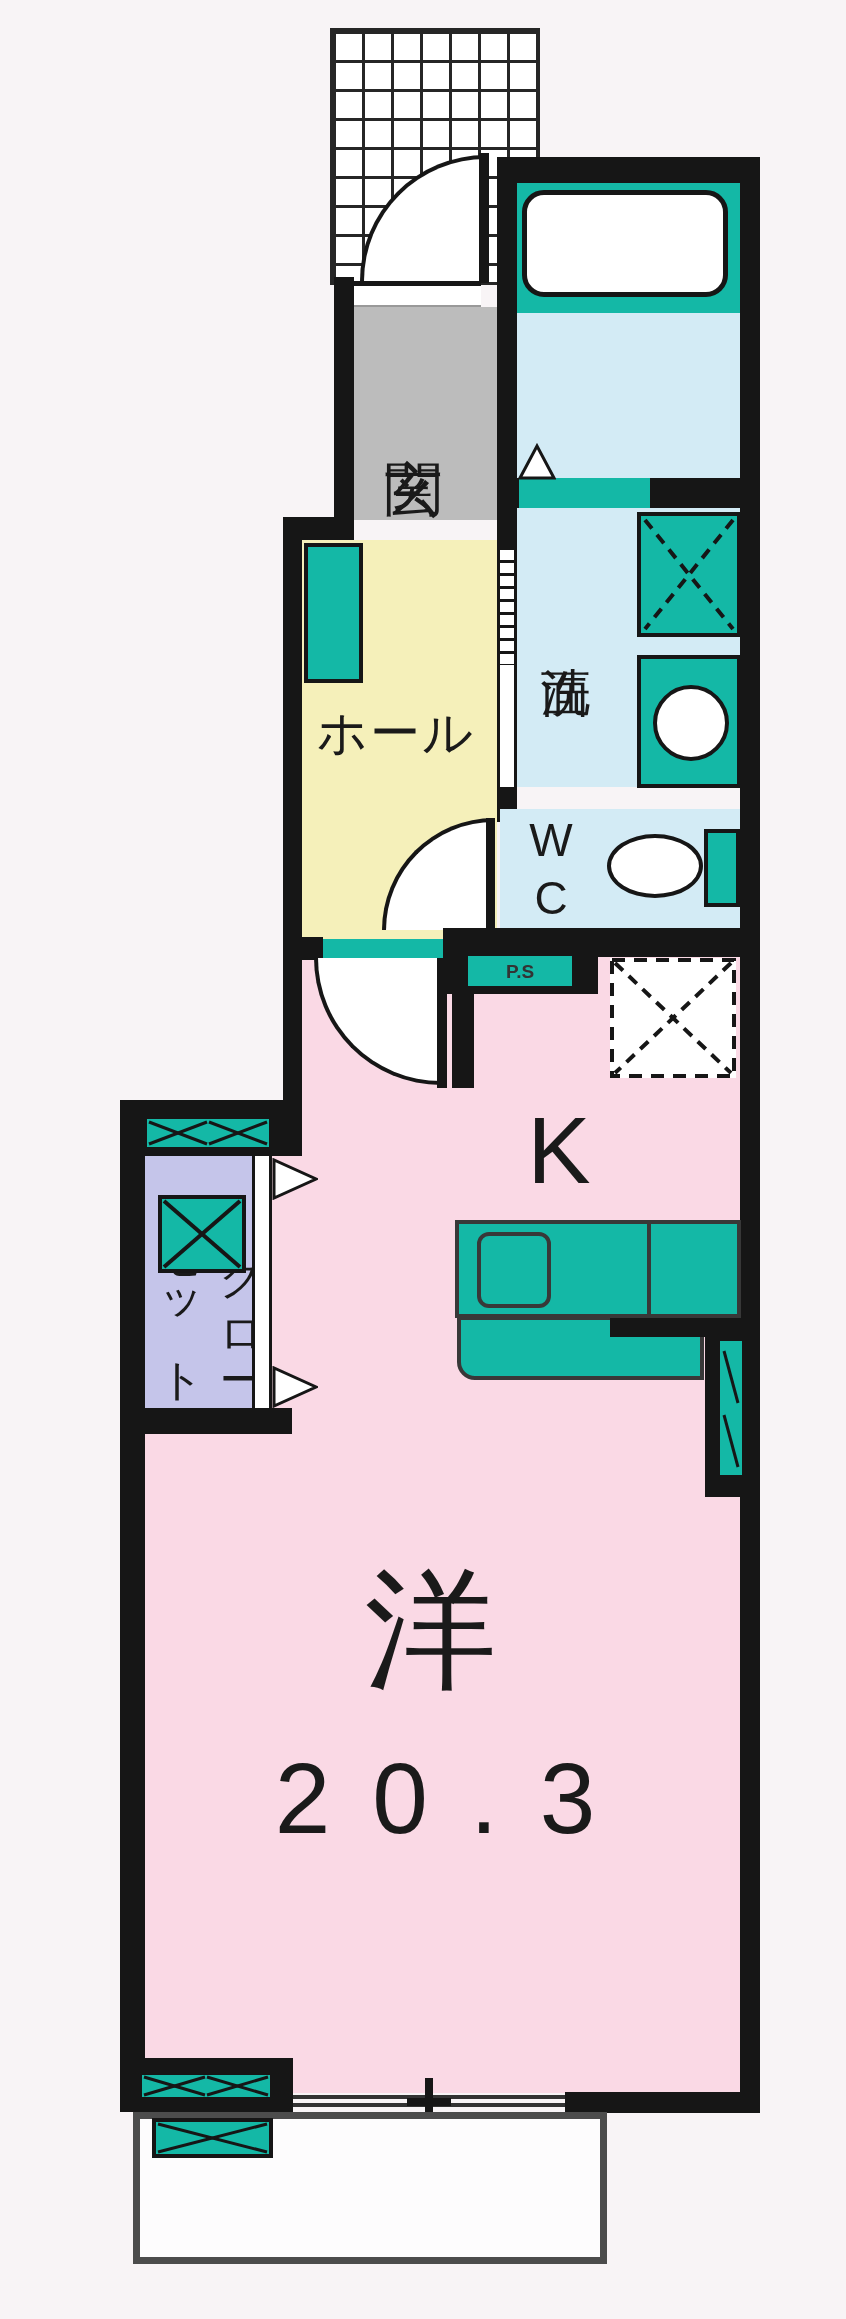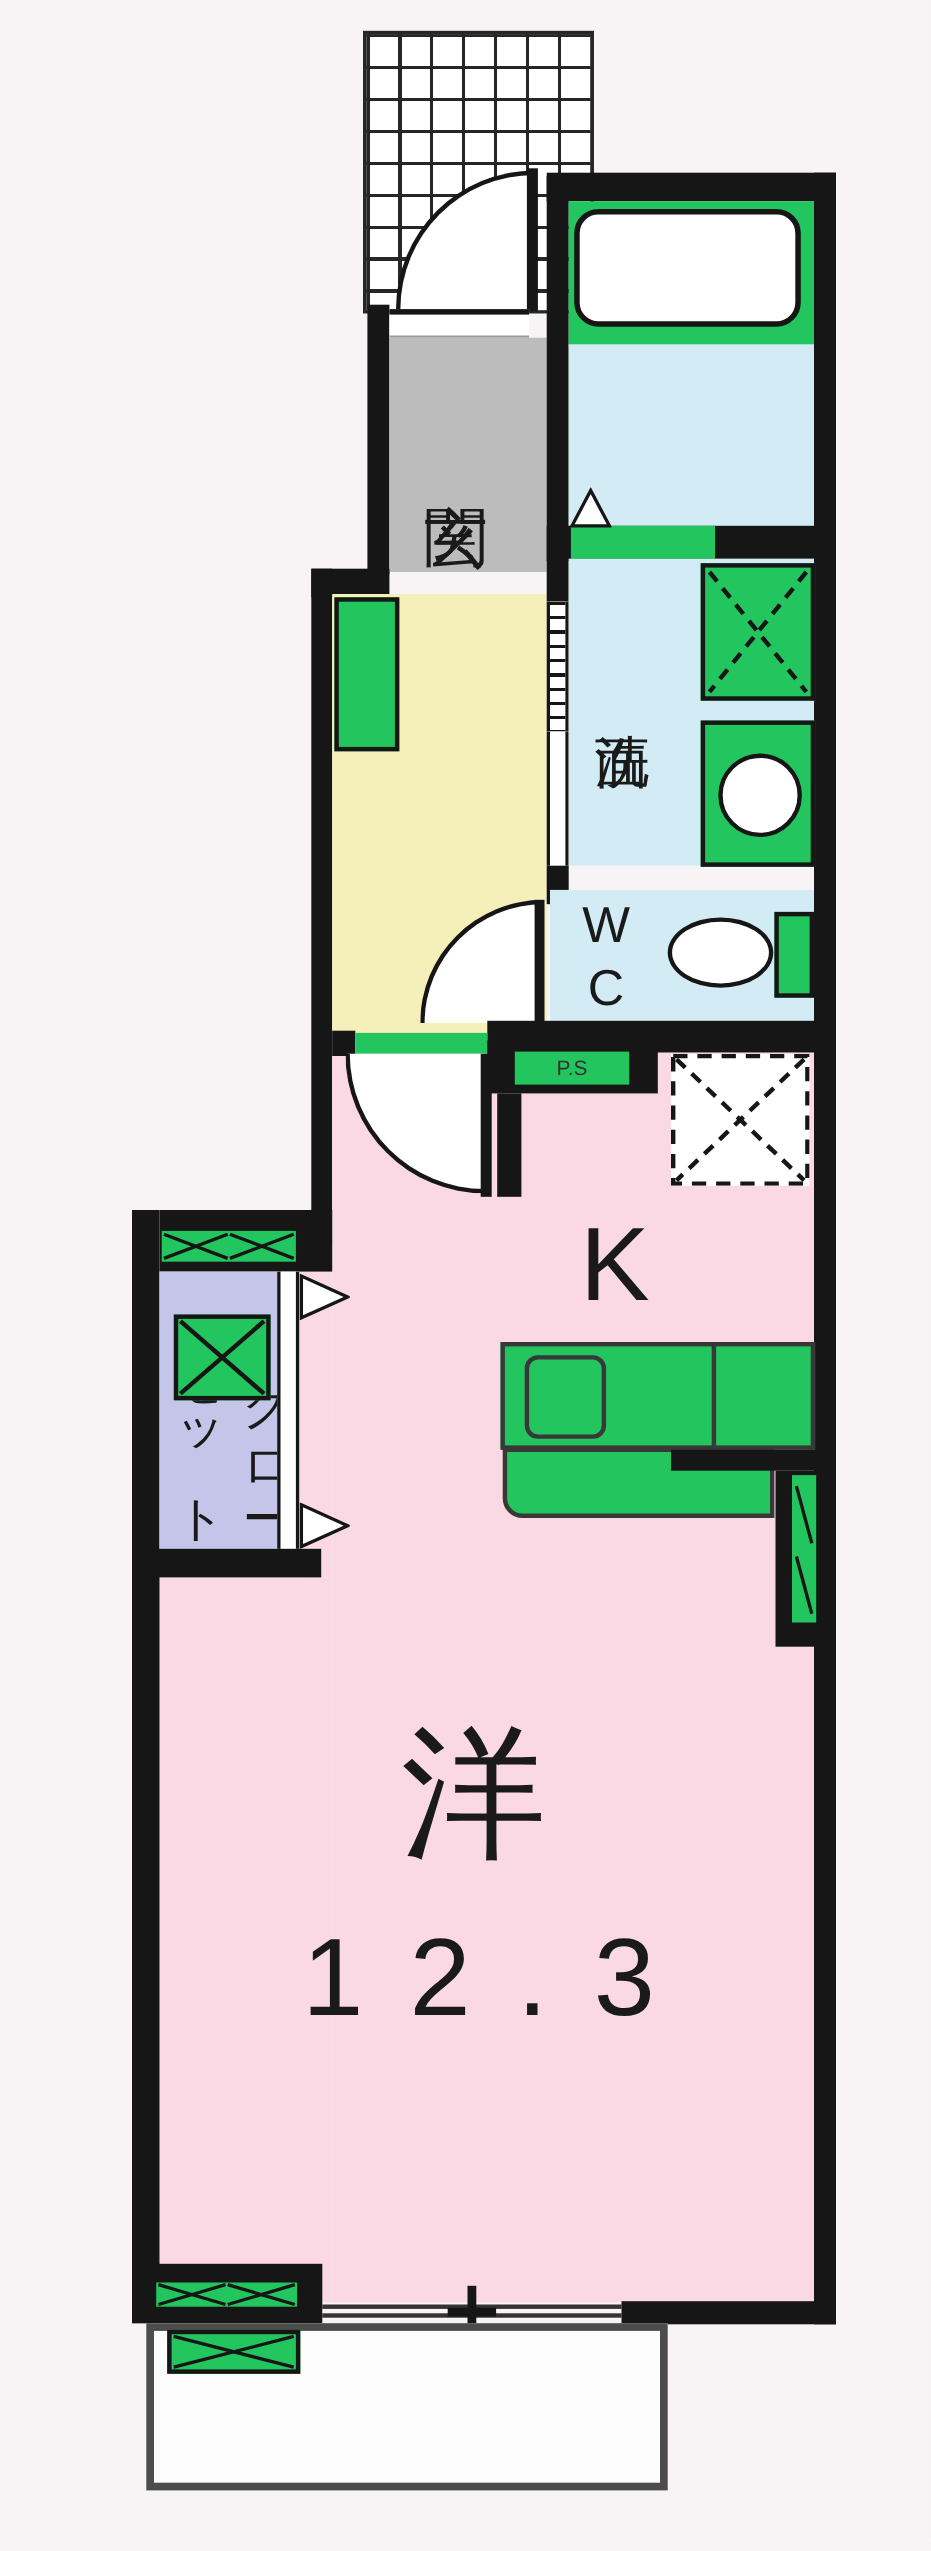--- a/index.html
+++ b/index.html
@@ -1,20 +1,20 @@
 <!DOCTYPE html>
 <html style="--outside: #f8f4f6; --wall: #161616; --pink: #fad9e5; --yellow: #f5f0ba; --gray: #bcbcbc; --blue: #d3ebf5; --purple: #c5c5ea; --counter: #383838; --balcony-border: #4c4c4c; --text: #1a1a1a;"><head>
 <meta charset="utf-8">
 <style>
   html,body{margin:0;padding:0;}
   body{font-family:"Liberation Sans","DejaVu Sans",sans-serif;background:#fff;}
   .plan{position:relative;width:846px;height:2319px;background:var(--outside);overflow:hidden;}
   .abs{position:absolute;box-sizing:border-box;}
   .wall{background:var(--wall);}
-  .whitebox{background:#22c55e;}
+  .whitebox{background:#14b8a6;font-weight:bold;}
   .label{color:var(--text);line-height:1;display:flex;align-items:center;justify-content:center;}
   .vtext{writing-mode:vertical-rl;text-orientation:upright;letter-spacing:6px;}
   .fan{background:#fff;}
   svg{display:block;}
 </style>
 </head>
 <body>
 
 <div class="plan">
 
@@ -43,20 +43,21 @@
   <div class="abs wall" style="left:497px;top:478px;width:263px;height:30px;"></div>
   <div class="abs whitebox" style="left:519px;top:478px;width:131px;height:30px;"></div>
   <svg class="abs" style="left:518px;top:443px;" width="38" height="37" viewBox="0 0 38 37">
     <polygon points="2,35 36,35 19,3" fill="#fff" stroke="#161616" stroke-width="3"></polygon>
   </svg>
 
   <div class="abs wall" style="left:283px;top:517px;width:71px;height:26px;"></div>
   <div class="abs wall" style="left:283px;top:517px;width:19px;height:615px;"></div>
   <div class="abs" style="left:302px;top:540px;width:195px;height:399px;background:var(--yellow);"></div>
   <div class="abs whitebox" style="left:304px;top:543px;width:59px;height:140px;border:4px solid var(--wall);"></div>
+  <div class="abs label" style="left:310px;top:703px;width:172px;height:60px;font-size:50px;letter-spacing:2px;">ホール</div>
 
   <div class="abs wall" style="left:497px;top:508px;width:20px;height:39px;"></div>
   <div class="abs" style="left:497px;top:547px;width:20px;height:118px;background:
        repeating-linear-gradient(to bottom,#161616 0 3px,transparent 3px 13px),#fff;
        border-left:3px solid #161616;border-right:3px solid #161616;"></div>
   <div class="abs" style="left:497px;top:665px;width:20px;height:122px;background:#fff;
        border-left:3px solid #161616;border-right:3px solid #161616;"></div>
   <div class="abs wall" style="left:497px;top:787px;width:20px;height:35px;"></div>
 
   <div class="abs" style="left:517px;top:508px;width:223px;height:279px;background:var(--blue);"></div>
@@ -147,21 +148,21 @@
   <svg class="abs" style="left:272px;top:1158px;" width="46" height="42" viewBox="0 0 46 42">
     <polygon points="2,2 2,40 44,21" fill="#fff" stroke="#161616" stroke-width="3"></polygon>
   </svg>
   <svg class="abs" style="left:272px;top:1366px;" width="46" height="42" viewBox="0 0 46 42">
     <polygon points="2,2 2,40 44,21" fill="#fff" stroke="#161616" stroke-width="3"></polygon>
   </svg>
   <div class="abs wall" style="left:137px;top:1408px;width:155px;height:26px;"></div>
 
   <div class="abs label" style="left:358px;top:1552px;width:145px;height:155px;font-size:132px;">洋</div>
   <div class="abs label" style="left:195px;top:1738px;width:480px;height:120px;font-size:100px;letter-spacing:0.42em;
-       padding-left:0.42em;">12.3</div>
+       padding-left:0.42em;">20.3</div>
 
   <div class="abs wall" style="left:120px;top:2058px;width:173px;height:54px;"></div>
   <div class="abs whitebox" style="left:142px;top:2075px;width:128px;height:22px;">
     <svg width="128" height="22" viewBox="0 0 128 22">
       <line x1="2" y1="2" x2="63" y2="20" stroke="#161616" stroke-width="3"></line>
       <line x1="2" y1="20" x2="63" y2="2" stroke="#161616" stroke-width="3"></line>
       <line x1="65" y1="2" x2="126" y2="20" stroke="#161616" stroke-width="3"></line>
       <line x1="65" y1="20" x2="126" y2="2" stroke="#161616" stroke-width="3"></line>
     </svg>
   </div>

